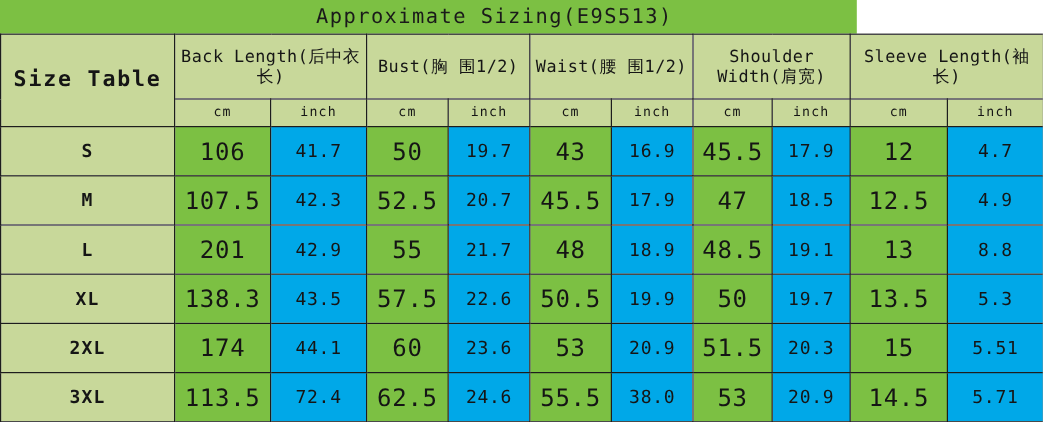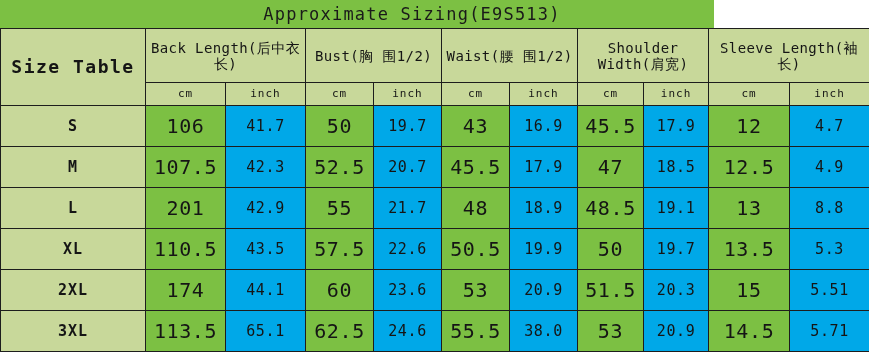--- a/index.html
+++ b/index.html
@@ -155,21 +155,21 @@
         <td class="cm-cell">48</td>
         <td class="in-cell">18.9</td>
         <td class="cm-cell">48.5</td>
         <td class="in-cell">19.1</td>
         <td class="cm-cell">13</td>
         <td class="in-cell">8.8</td>
       </tr>
 
       <tr>
         <td class="size-cell">XL</td>
-        <td class="cm-cell">110.5</td>
+        <td class="cm-cell">138.3</td>
         <td class="in-cell">43.5</td>
         <td class="cm-cell">57.5</td>
         <td class="in-cell">22.6</td>
         <td class="cm-cell">50.5</td>
         <td class="in-cell">19.9</td>
         <td class="cm-cell">50</td>
         <td class="in-cell">19.7</td>
         <td class="cm-cell">13.5</td>
         <td class="in-cell">5.3</td>
       </tr>
@@ -184,21 +184,21 @@
         <td class="in-cell">20.9</td>
         <td class="cm-cell">51.5</td>
         <td class="in-cell">20.3</td>
         <td class="cm-cell">15</td>
         <td class="in-cell">5.51</td>
       </tr>
 
       <tr>
         <td class="size-cell">3XL</td>
         <td class="cm-cell">113.5</td>
-        <td class="in-cell">65.1</td>
+        <td class="in-cell">72.4</td>
         <td class="cm-cell">62.5</td>
         <td class="in-cell">24.6</td>
         <td class="cm-cell">55.5</td>
         <td class="in-cell">38.0</td>
         <td class="cm-cell">53</td>
         <td class="in-cell">20.9</td>
         <td class="cm-cell">14.5</td>
         <td class="in-cell">5.71</td>
       </tr>
     </tbody>

